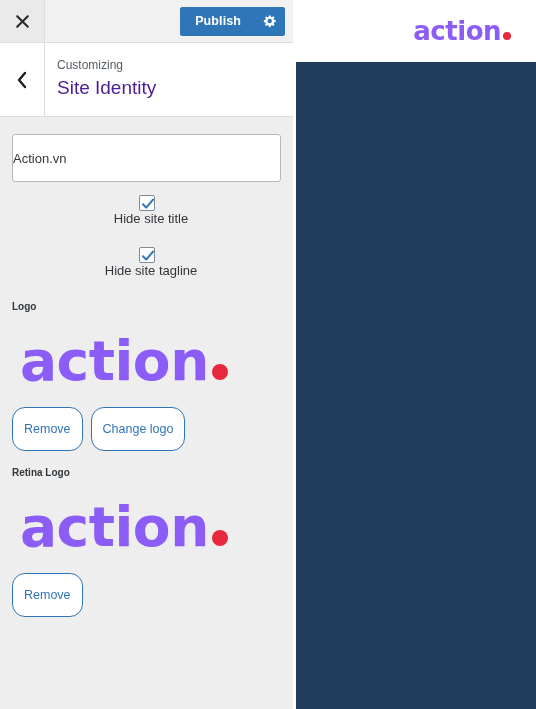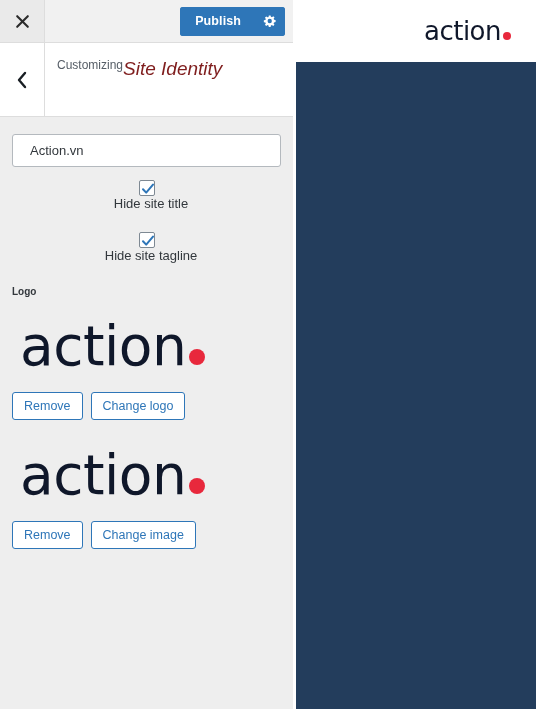--- a/index.html
+++ b/index.html
@@ -119,36 +119,35 @@
     justify-content: center;
     cursor: pointer;
     background: #ffffff;
   }
   .cz-back svg { display: block; }
 
   .cz-panel-titles {
     flex: 1 1 auto;
     padding: 14px 0 0 12px;
     display: flex;
-    flex-direction: row;
+    flex-direction: column;
   }
 
   .cz-eyebrow {
     font-size: 12px;
     color: #555d66;
     line-height: 16px;
     margin-bottom: 3px;
   }
 
   .cz-title {
     font-size: 19px;
     font-weight: normal;
-    color: #7f1d1d;
+    color: #4c1d95;
     line-height: 24px;
-    font-style: italic;
   }
 
   
   .cz-content {
     flex: 1 1 auto;
     background: #eeeeee;
     padding: 17px 12px 0 12px;
     overflow: hidden;
   }
 
@@ -159,22 +158,22 @@
     font-size: 12.5px;
     font-weight: bold;
     color: #32373c;
     line-height: 16px;
     margin-bottom: 7px;
   }
 
   .ctl-input {
     display: block;
     width: 100%;
-    height: 33px;
-    padding: 0 17px;
+    height: 48px;
+    padding: 0 0;
     font-size: 13px;
     color: #32373c;
     background: #ffffff;
     border: 1px solid #b4b9be;
     border-radius: 3px;
     font-family: "Liberation Sans", sans-serif;
     line-height: 28px;
     outline: none;
     white-space: nowrap;
     overflow: hidden;
@@ -235,23 +234,23 @@
   }
 
   
   .logo-lockup {
     display: inline-flex;
     align-items: baseline;
     line-height: 1;
   }
   .logo-word {
     font-family: "DejaVu Sans", sans-serif;
-    font-weight: normal;
+    font-weight: bold;
     letter-spacing: -0.5px;
-    color: #0f172a;
+    color: #8b5cf6;
   }
   .logo-dot {
     display: inline-block;
     border-radius: 50%;
     background: #e8283c;
   }
 
   .logo-lg .logo-word { font-size: 55px; }
   .logo-lg .logo-dot  { width: 16px; height: 16px; margin-left: 3px; }
 
@@ -261,27 +260,27 @@
   .media-btns {
     display: flex;
     gap: 8px;
     margin-top: 5px;
   }
 
   .btn-secondary {
     display: inline-flex;
     align-items: center;
     justify-content: center;
-    height: 28px;
+    height: 44px;
     padding: 0 11px;
     font-size: 12.5px;
     color: #2e76b8;
     background: #ffffff;
     border: 1px solid #2e76b8;
-    border-radius: 3px;
+    border-radius: 13px;
     cursor: pointer;
     font-family: "Liberation Sans", sans-serif;
     white-space: nowrap;
   }
 
   
   #preview-gap {
     width: 3px;
     flex: 0 0 3px;
     height: 709px;
@@ -396,31 +395,31 @@
           </span>
         </div>
 
         <div class="media-btns">
           <button class="btn-secondary">Remove</button>
           <button class="btn-secondary">Change logo</button>
         </div>
       </div>
 
       <div class="media-ctl">
+        <span class="media-label">Retina Logo</span>
 
         <div class="media-thumb">
           <span class="logo-lockup logo-lg">
             <span class="logo-word">action</span>
             <span class="logo-dot"></span>
           </span>
         </div>
 
         <div class="media-btns">
           <button class="btn-secondary">Remove</button>
-          <button class="btn-secondary">Change image</button>
         </div>
       </div>
 
     </div>
   </div>
 
   <div id="preview-gap"></div>
 
   <div id="preview">
     <div class="pv-header">

